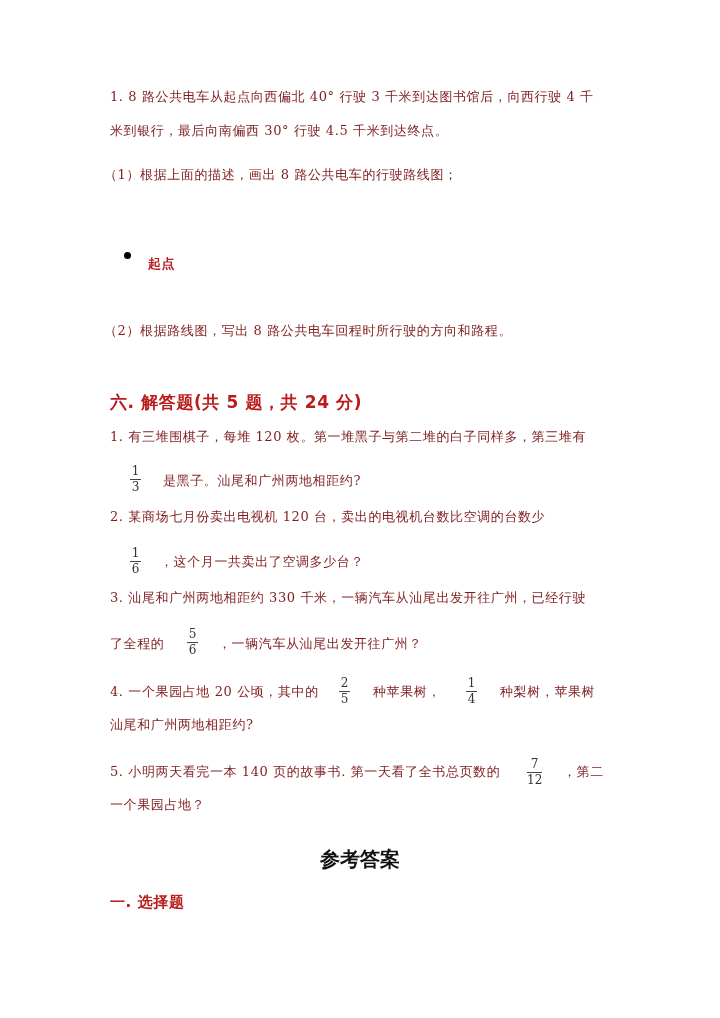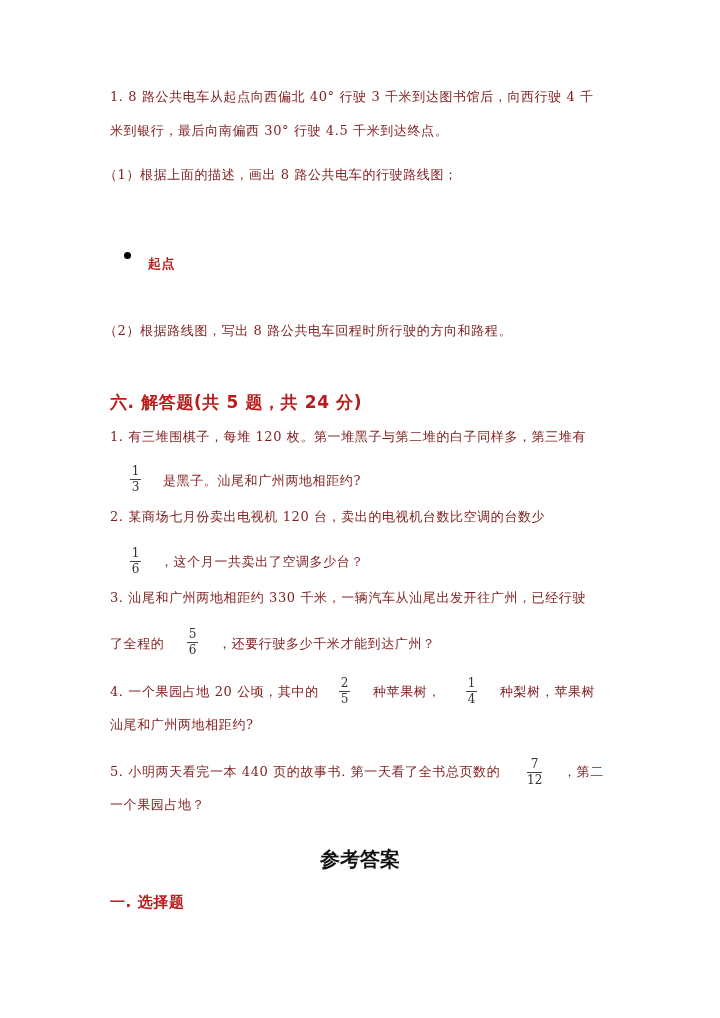--- a/index.html
+++ b/index.html
@@ -56,38 +56,38 @@
   </div>
   <div class="line" style="top:553px; left:160px">，这个月一共卖出了空调多少台？</div>
 
   <div class="line" style="top:589px">3. 汕尾和广州两地相距约 330 千米，一辆汽车从汕尾出发开往广州，已经行驶</div>
   <div class="line" style="top:635px">了全程的</div>
   <div class="frac" style="left:187px; top:628px">
     <span>5</span>
       <span class="bar"></span>
       <span>6</span>
   </div>
-  <div class="line" style="top:635px; left:218px">，还要行驶多少千米才能到达广州？</div>
+  <div class="line" style="top:635px; left:218px">，一辆汽车从汕尾出发开往广州？</div>
 
   <div class="line" style="top:683px">4. 一个果园占地 20 公顷，其中的</div>
   <div class="frac" style="left:339px; top:677px">
     <span>2</span>
       <span class="bar"></span>
       <span>5</span>
   </div>
   <div class="line" style="top:683px; left:373px">种苹果树，</div>
   <div class="frac" style="left:466px; top:677px">
     <span>1</span>
       <span class="bar"></span>
       <span>4</span>
   </div>
   <div class="line" style="top:683px; left:500px">种梨树，苹果树</div>
   <div class="line" style="top:716px">汕尾和广州两地相距约?</div>
 
-  <div class="line" style="top:763px">5. 小明两天看完一本 440 页的故事书. 第一天看了全书总页数的</div>
+  <div class="line" style="top:763px">5. 小明两天看完一本 140 页的故事书. 第一天看了全书总页数的</div>
   <div class="frac wide" style="left:527px; top:758px">
     <span>7</span>
       <span class="bar"></span>
       <span>12</span>
   </div>
   <div class="line" style="top:763px; left:563px">，第二</div>
   <div class="line" style="top:796px">一个果园占地？</div>
 </div>
 
 <div>

